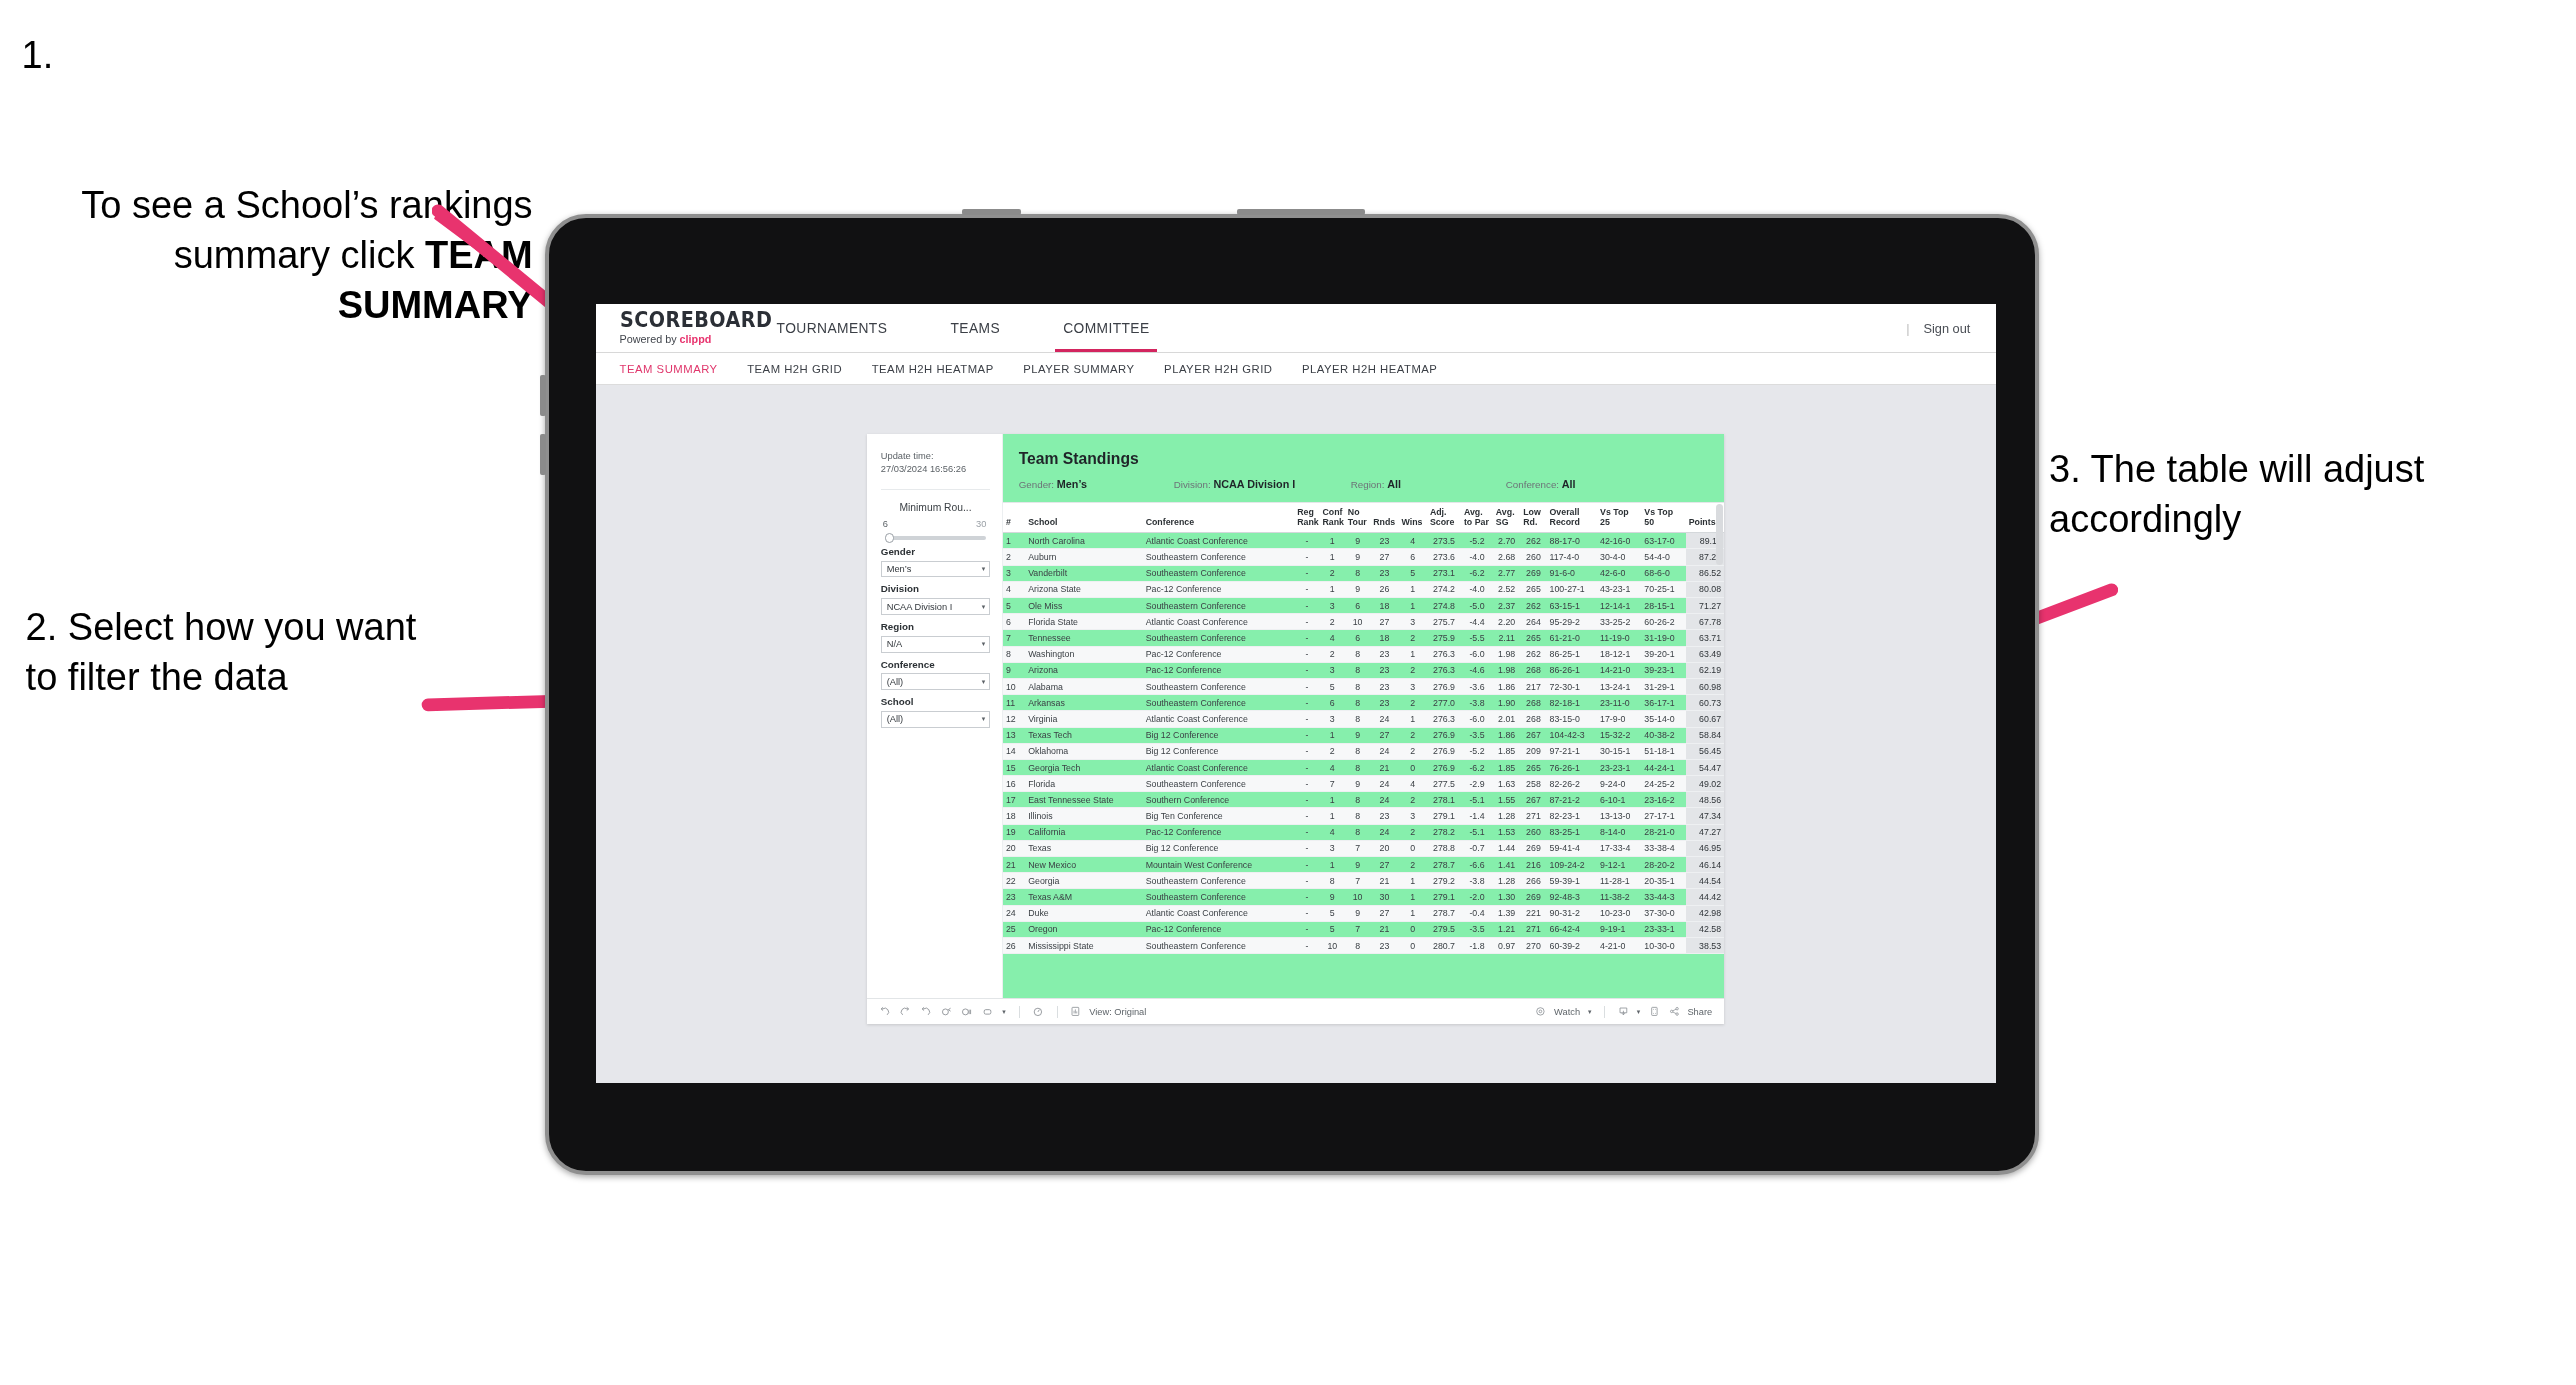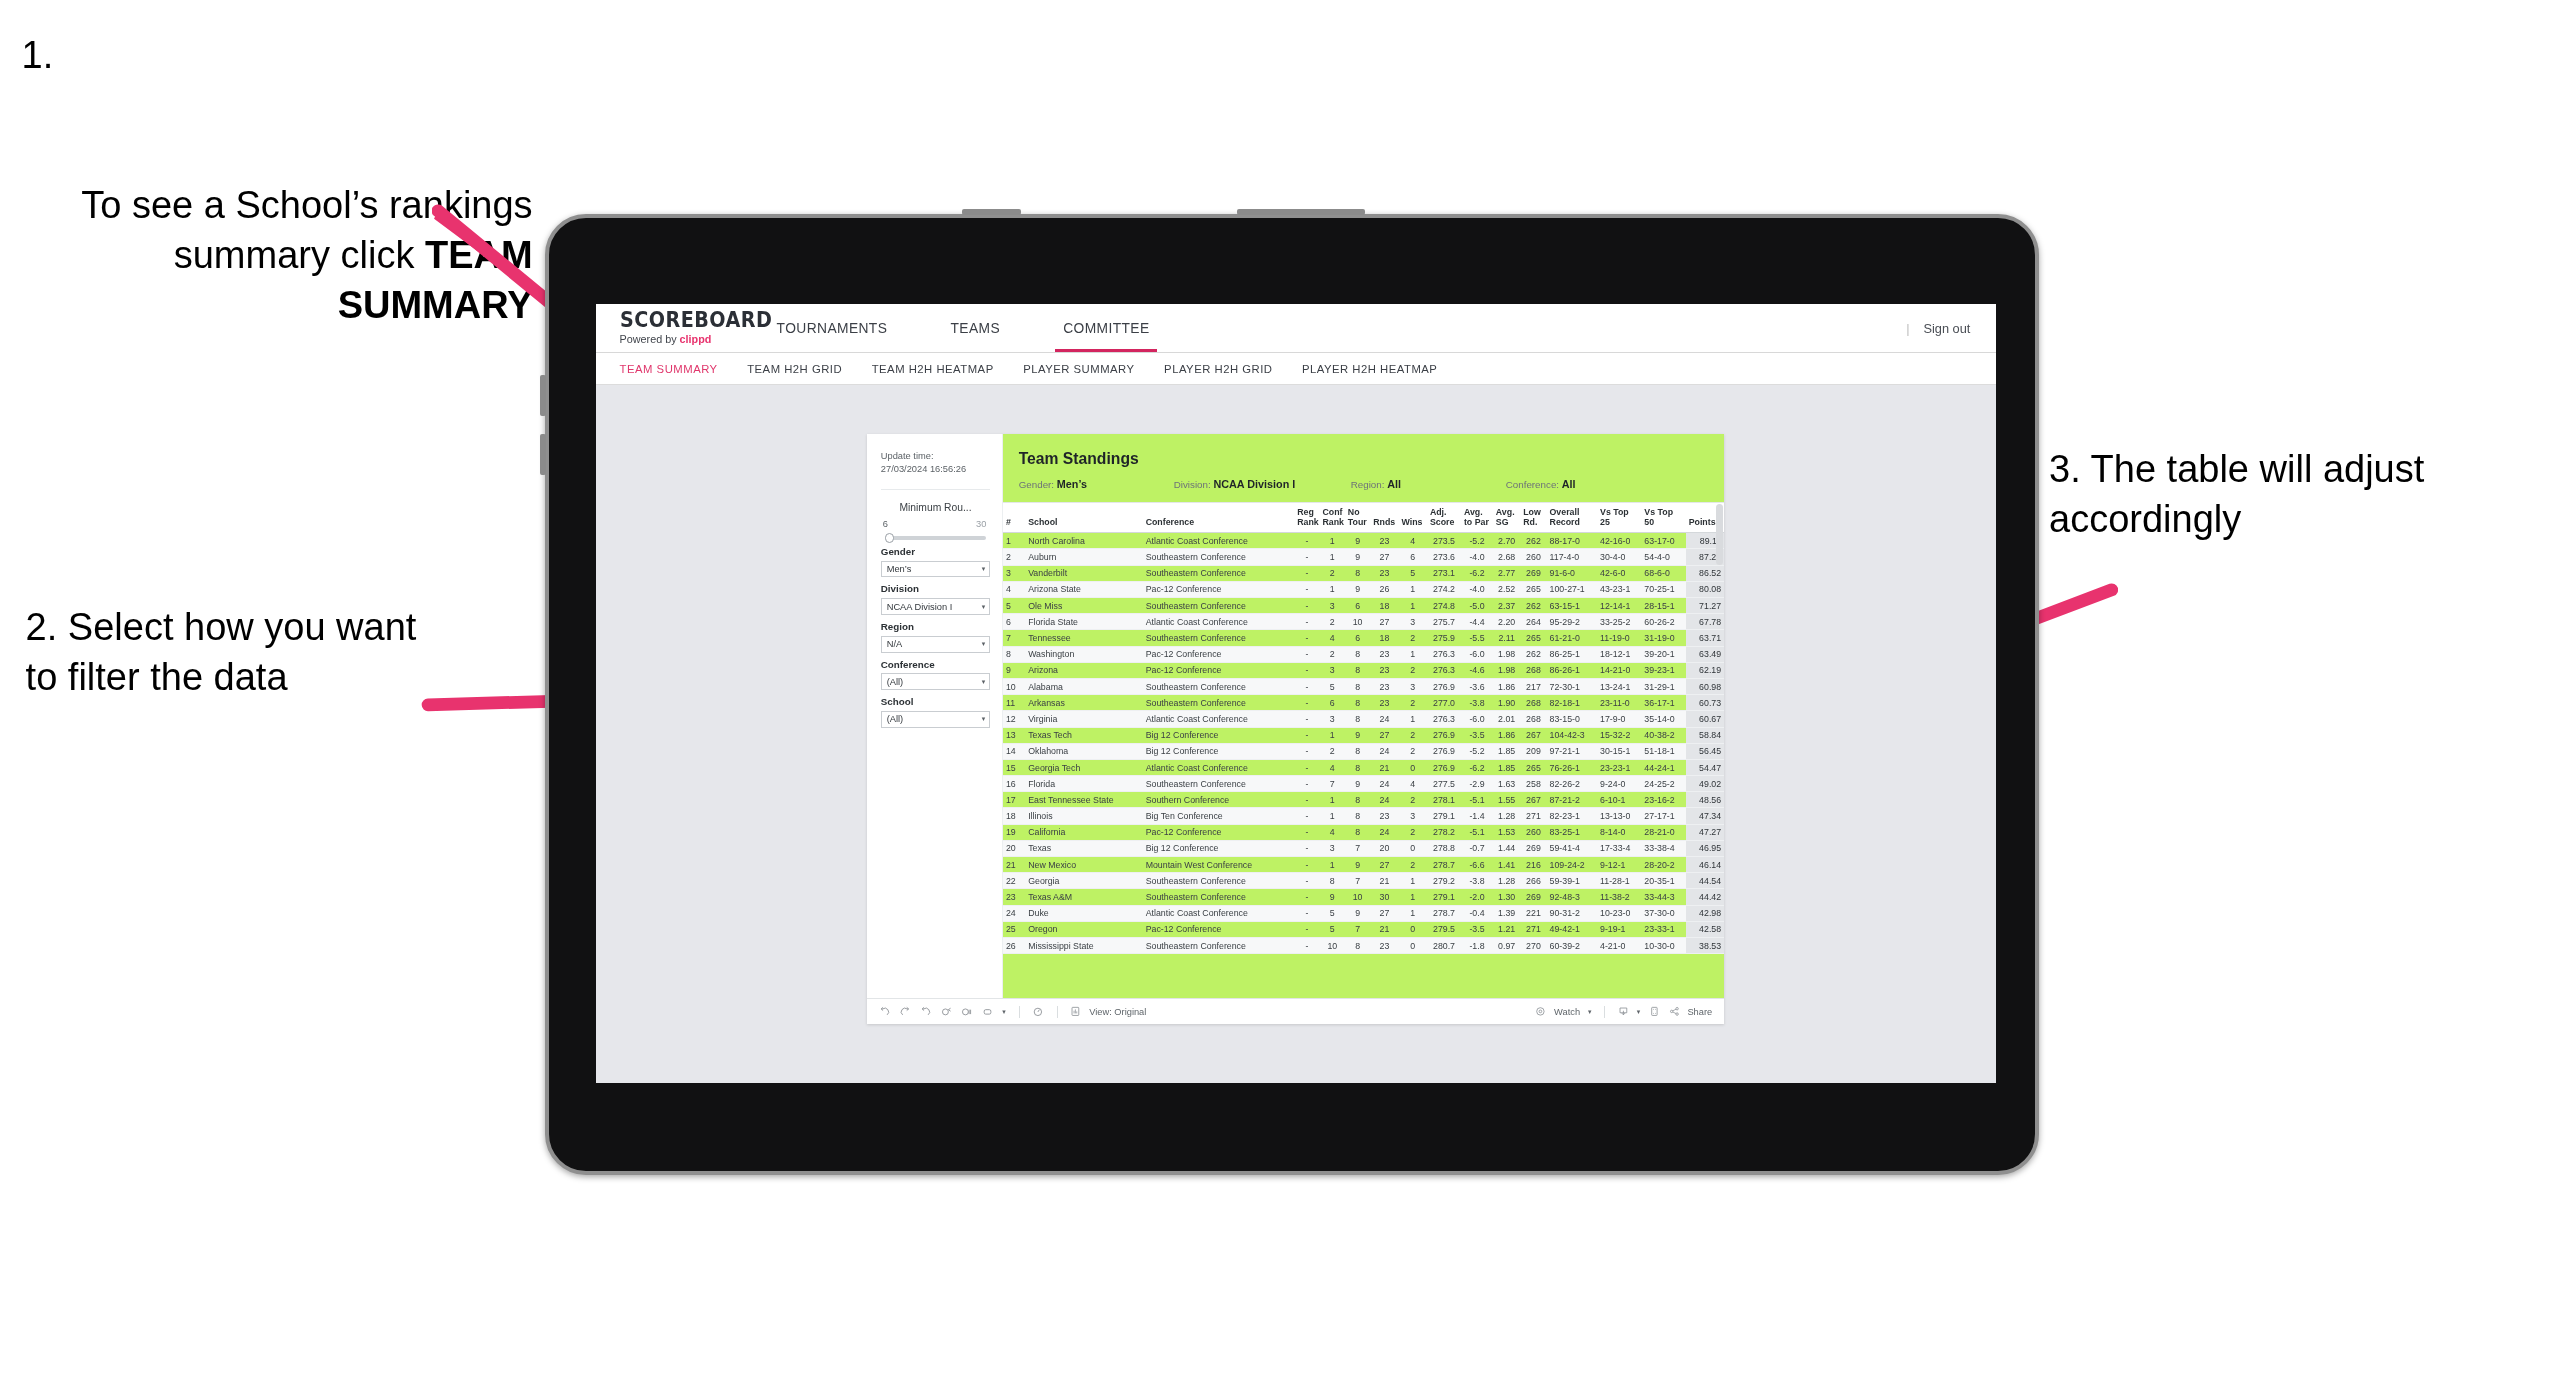--- a/index.html
+++ b/index.html
@@ -126,21 +126,21 @@
   .f-block { margin-top: 6px; }
   .f-select {
     height: 16.7px; border:1px solid #c9cdd1; background:#fff;
     display:flex; align-items:center; padding: 0 3.9px 0 4.9px;
     font-size: 9.3px; color:#33383d;
   }
   .f-select .lbl { flex:1; overflow:hidden; white-space:nowrap; }
   .f-select .car { font-size:6.9px; color:#5b6166; }
 
   
-  #vizmain { flex:1; min-width:0; display:flex; flex-direction:column; background:#bef264; }
+  #vizmain { flex:1; min-width:0; display:flex; flex-direction:column; background:#86efac; }
   .viz-title { font-size: 15.7px; font-weight:700; color:#1f2428; padding: 15.7px 0 0 15.7px; }
   .viz-sub { display:flex; padding: 10.8px 0 11.8px 15.7px; font-size: 9.8px; color:#6d7378; }
   .viz-sub .cell { width: 155px; }
   .viz-sub .cell b { color:#1f2428; font-size:10.8px; font-weight:700; }
   .viz-sub .cell.c2 { width: 177px; }
 
   .tablewrap { flex:1; min-height:0; overflow:hidden; position:relative;
                border-top:1px solid #e4e7e9; }
   table.standings { border-collapse: collapse; width: 100%; font-size: 8.8px;
                     color:#3b4045; table-layout: fixed; }
@@ -824,21 +824,21 @@
                         <td>Pac-12 Conference</td>
                         <td class="num">-</td>
                         <td class="num">5</td>
                         <td class="num">7</td>
                         <td class="num">21</td>
                         <td class="num">0</td>
                         <td class="num">279.5</td>
                         <td class="num">-3.5</td>
                         <td class="num">1.21</td>
                         <td class="num">271</td>
-                        <td>49-42-1</td>
+                        <td>66-42-4</td>
                         <td>9-19-1</td>
                         <td>23-33-1</td>
                         <td class="pts">42.58</td>
                       </tr>
                       <tr>
                         <td>26</td>
                         <td>Mississippi State</td>
                         <td>Southeastern Conference</td>
                         <td class="num">-</td>
                         <td class="num">10</td>

